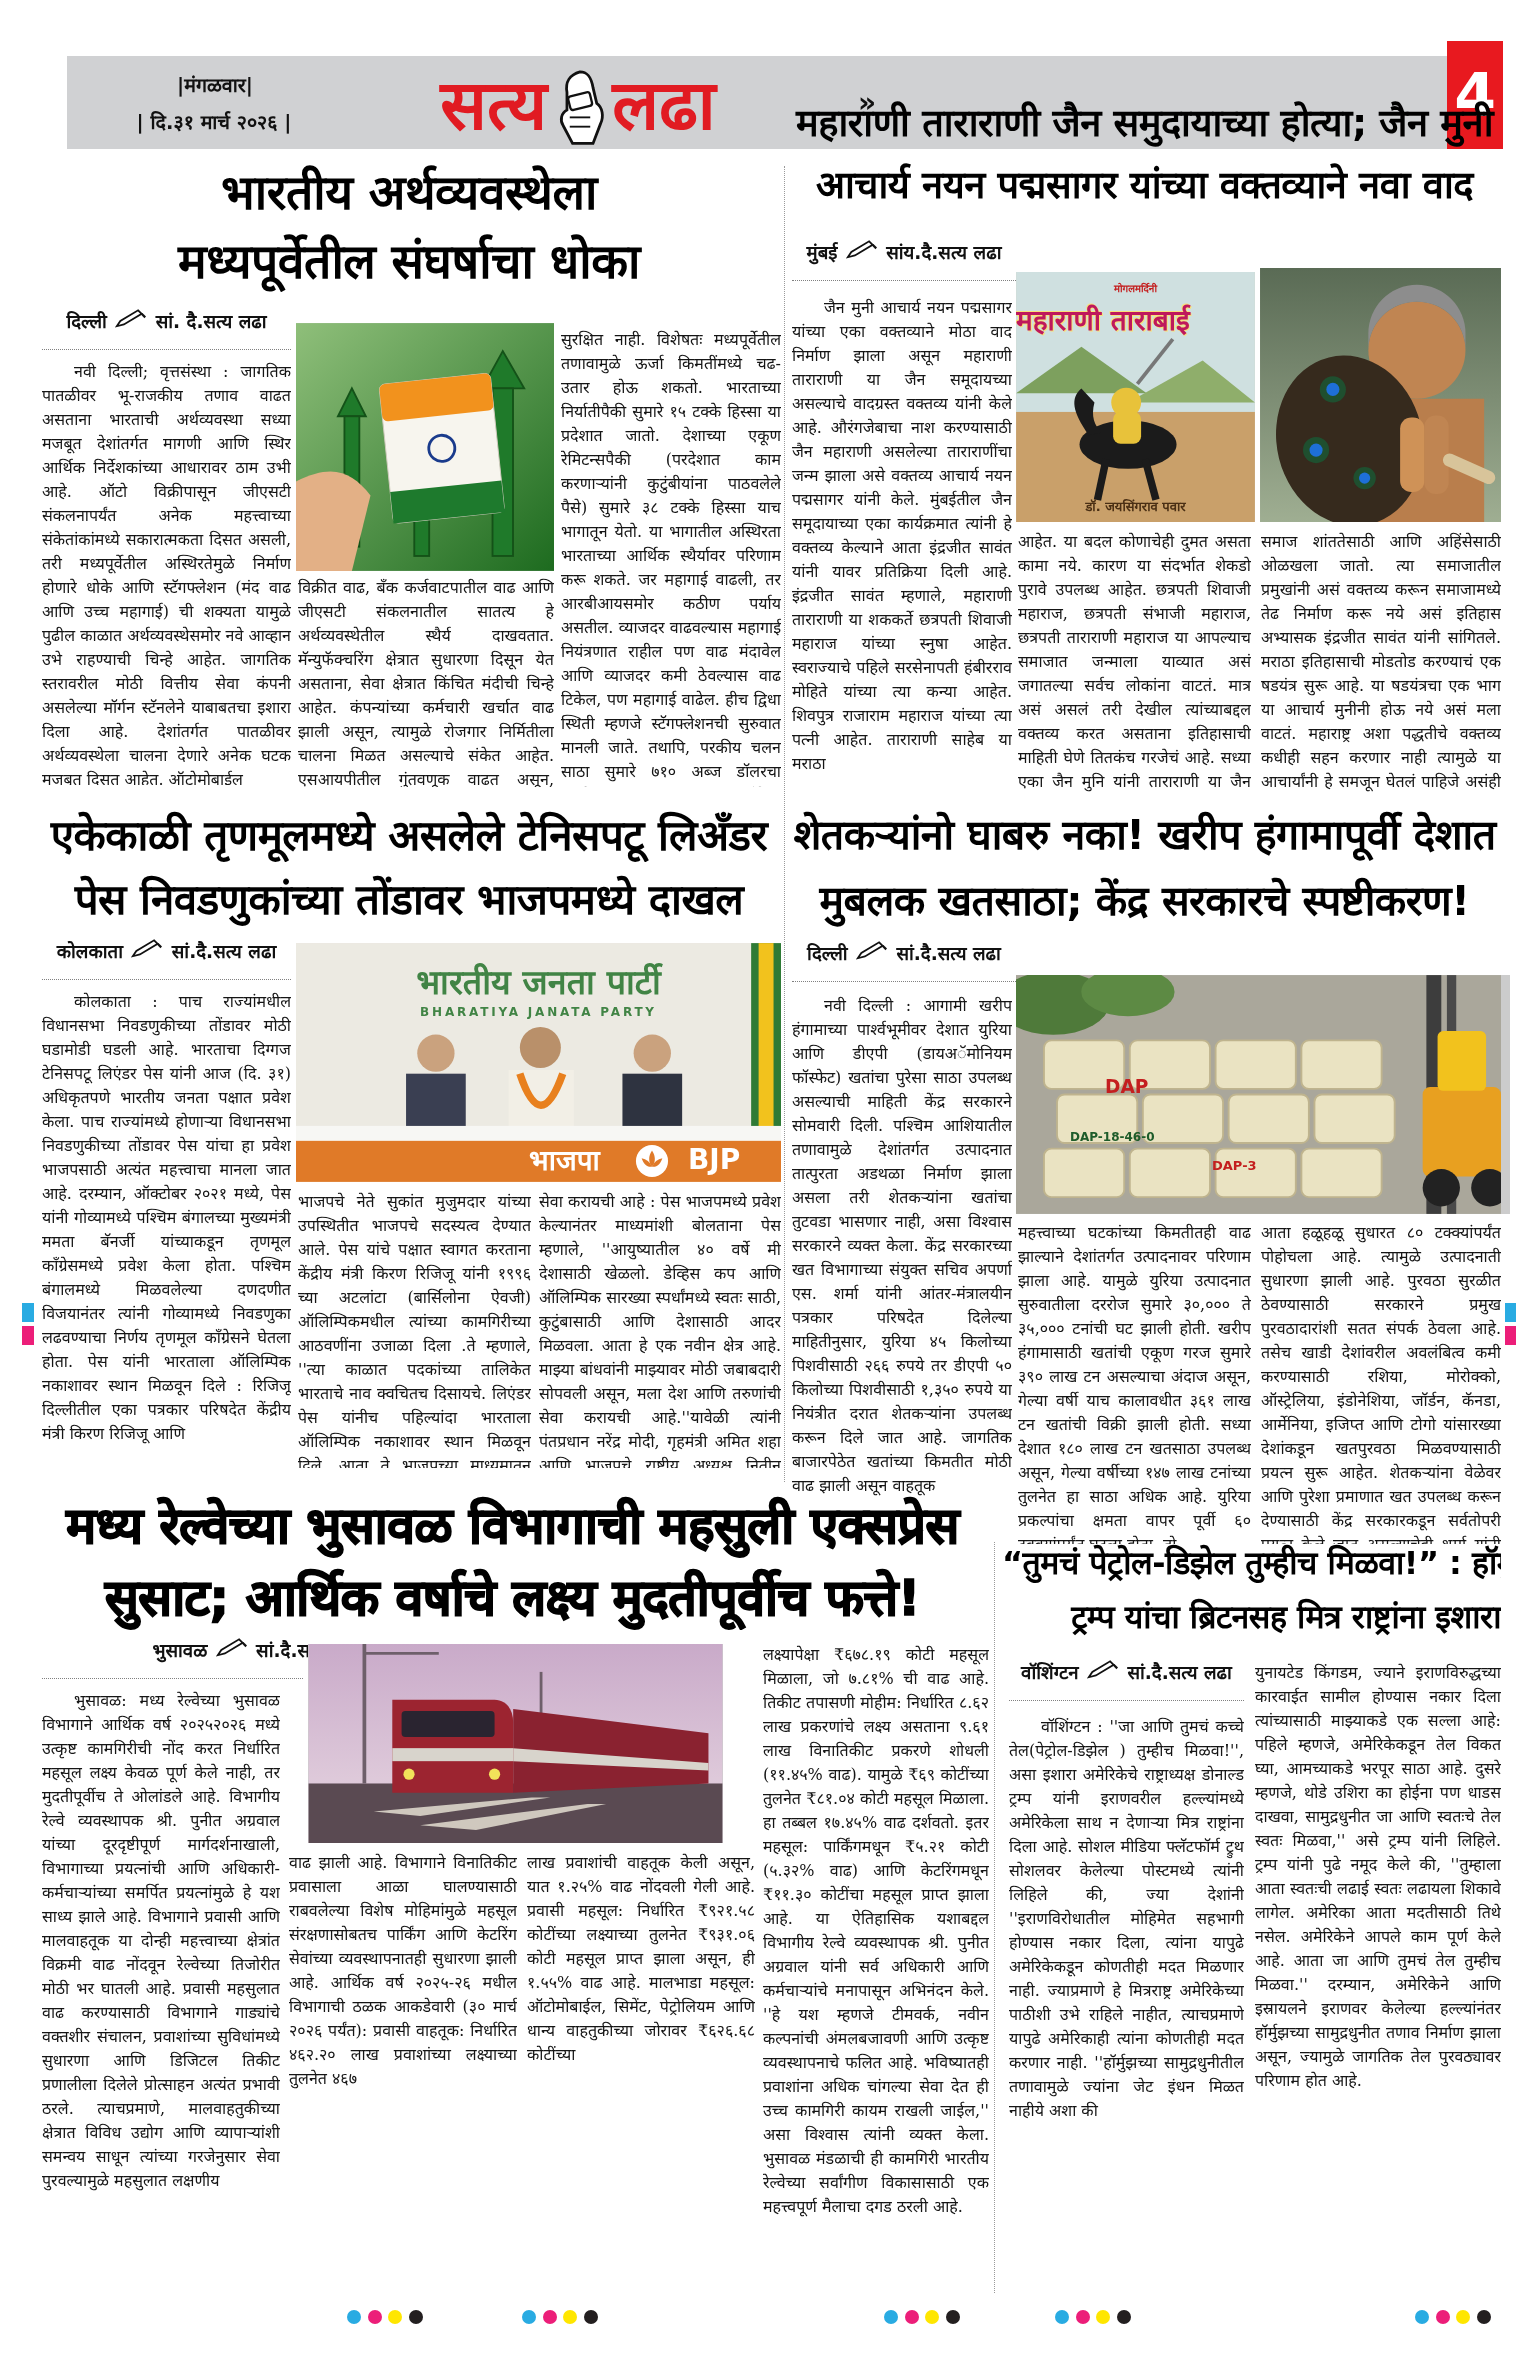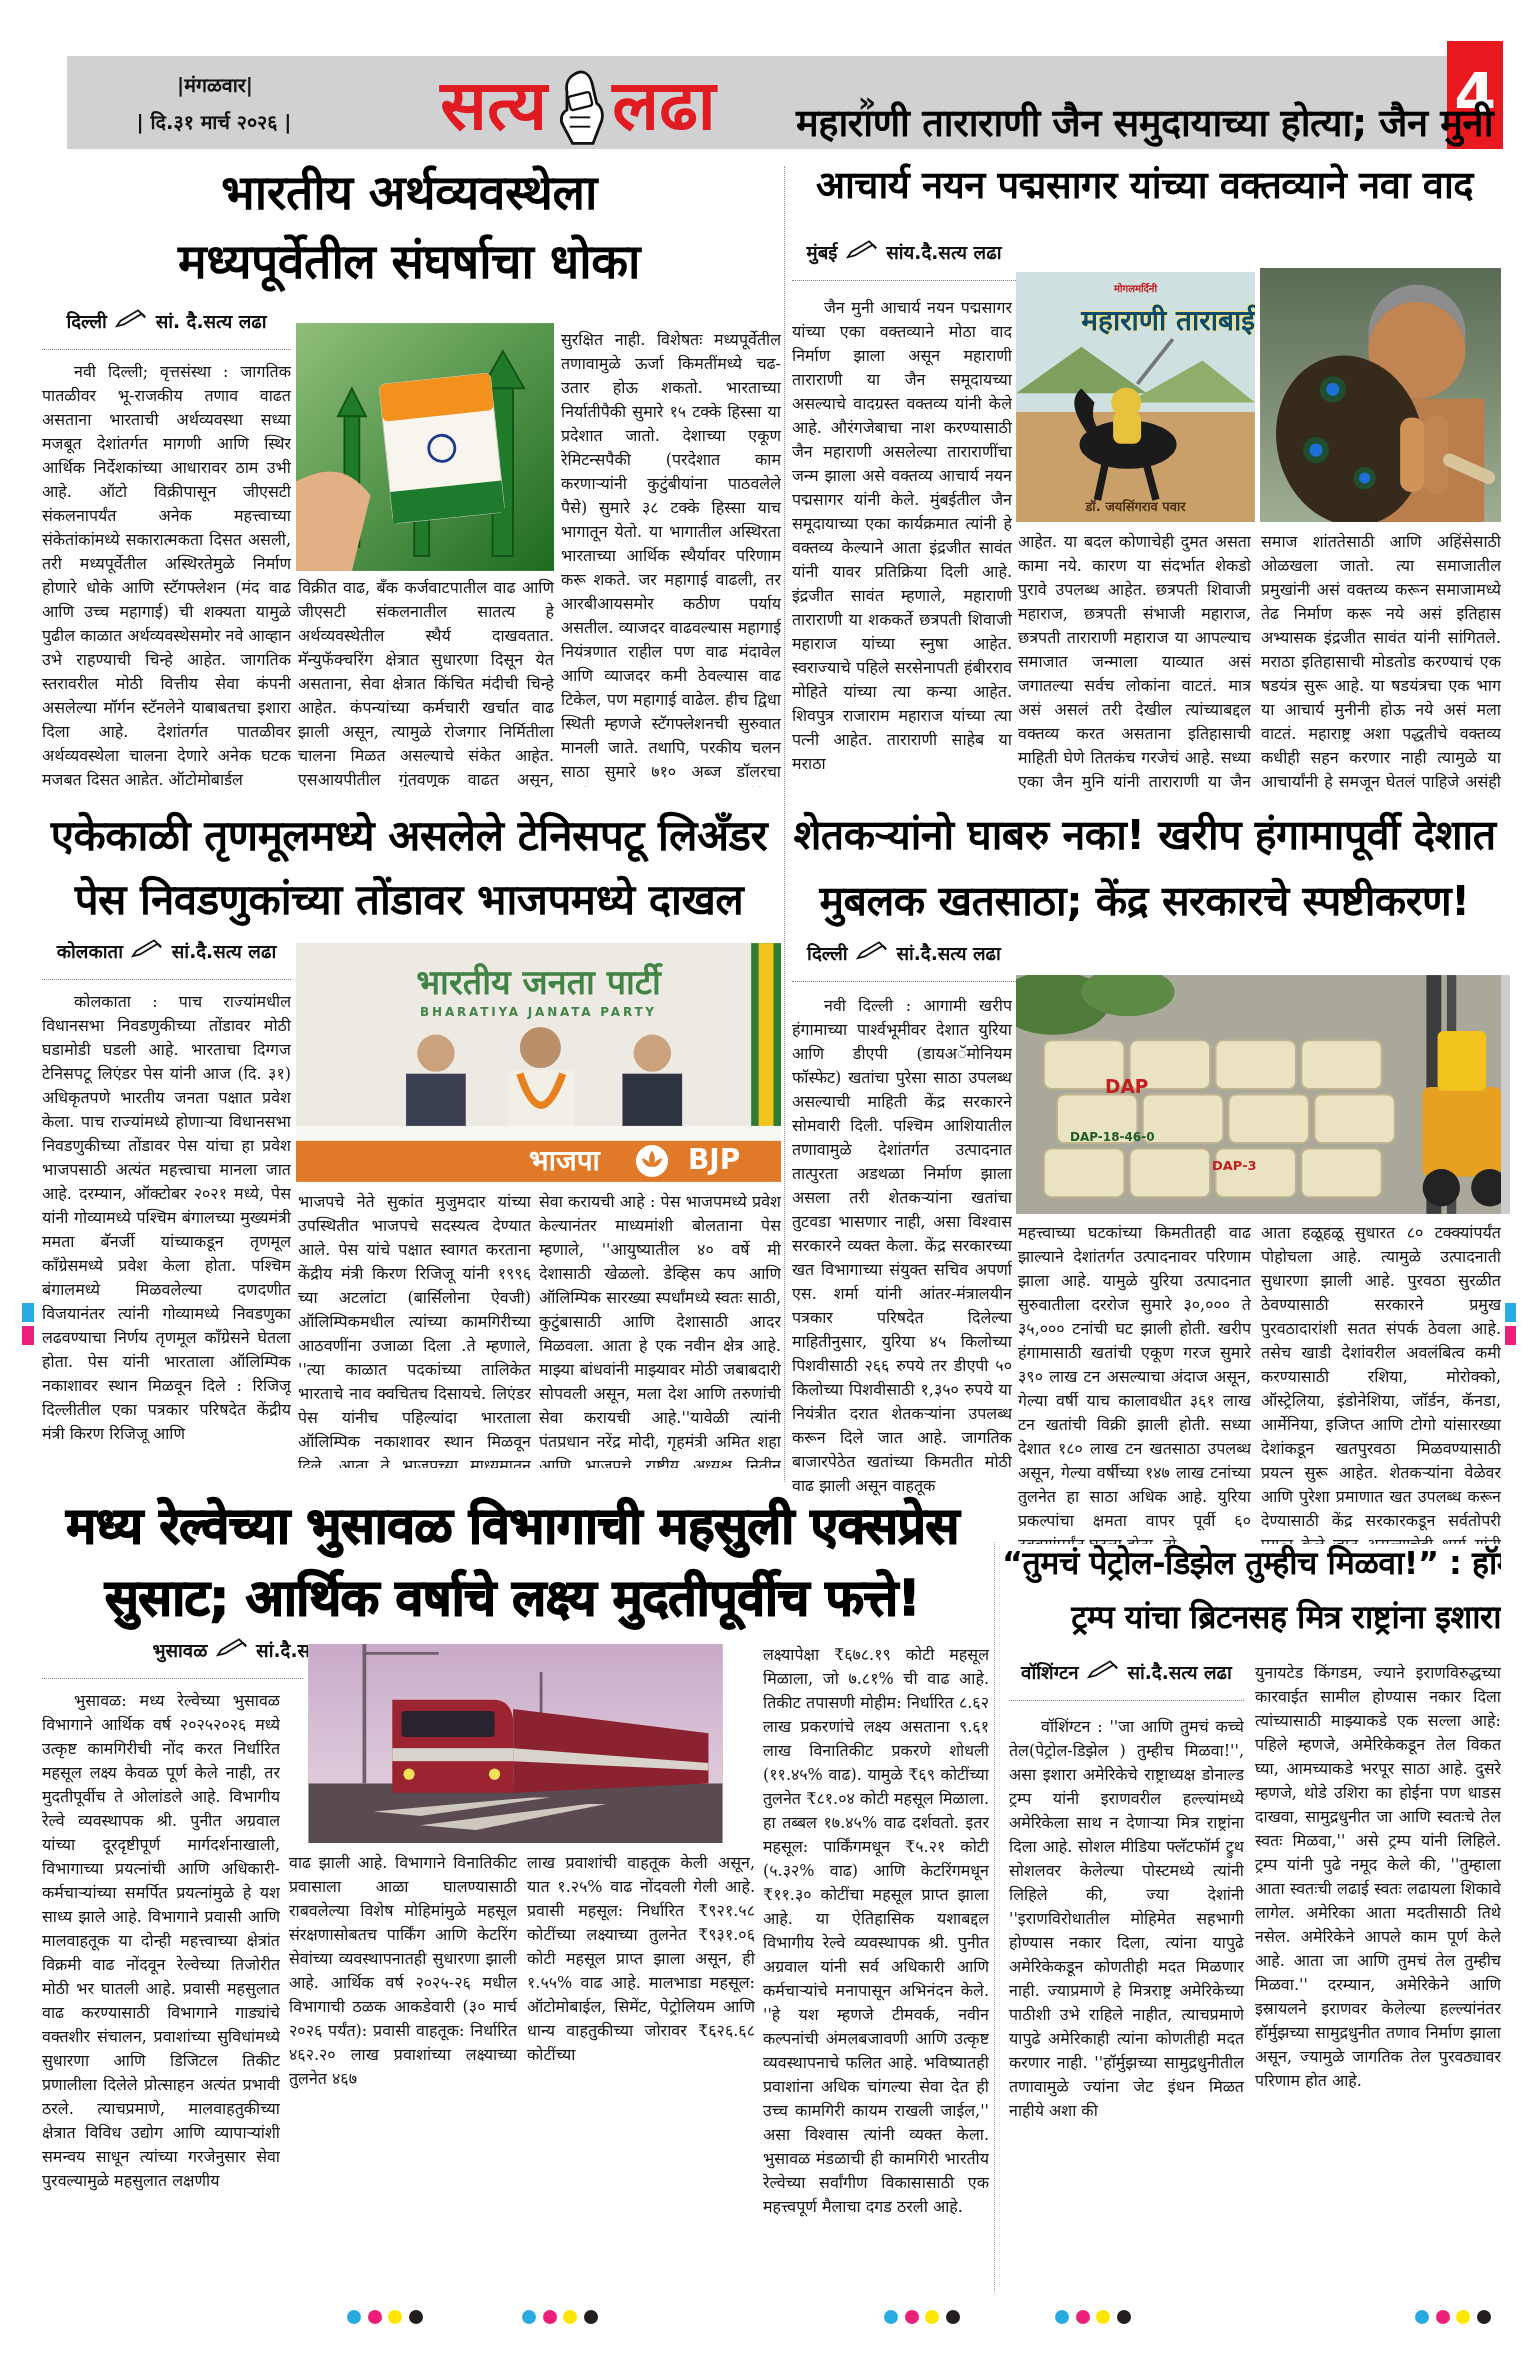--- a/index.html
+++ b/index.html
@@ -32,21 +32,21 @@
   
   .bodytxt{font-family:"DejaVu Serif",serif;font-size:16px;line-height:24px;
            text-align:justify;color:#151515;text-indent:32px;overflow:hidden;}
   .cont{text-indent:0;}
   
   .imgbox{overflow:hidden;background:#ccc;}
   .imgbox svg{display:block;}
   .ovl{position:absolute;white-space:nowrap;}
   
   .bc-tag{top:9.3px;left:0;width:100%;text-align:center;color:#c41f1f;font-size:10px;font-weight:bold;}
-  .bc-title{top:28px;left:0;width:100%;text-align:right;color:#0c4a6e;font-size:28px;font-weight:bold;
+  .bc-title{top:28px;left:0;width:100%;text-align:left;color:#be185d;font-size:28px;font-weight:bold;
             font-family:"DejaVu Serif",serif;text-shadow:0.9px 0.9px 0 #f7e27a,-0.9px -0.9px 0 #f7e27a;}
   .bc-author{bottom:7.5px;left:0;width:100%;text-align:center;color:#4a2f14;font-size:13px;font-weight:bold;}
   
   .bjp-b1{top:15px;left:0;width:100%;text-align:center;color:#2f7a35;font-size:34px;font-weight:bold;opacity:.9;}
   .bjp-b2{top:62px;left:0;width:100%;text-align:center;color:#2f7a35;font-size:12px;font-weight:bold;letter-spacing:2.8px;opacity:.9;}
   .bjp-bandl{bottom:3.7px;left:233px;color:#fff;font-size:28px;font-weight:bold;}
   .bjp-bandr{bottom:5.6px;left:392px;color:#fff;font-size:28px;font-weight:bold;}
   
   .dap1{top:101px;left:89px;color:#c41f1f;font-size:18.6px;font-weight:bold;}
   .dap2{top:155px;left:54px;color:#1e5c2a;font-size:12px;font-weight:bold;}

